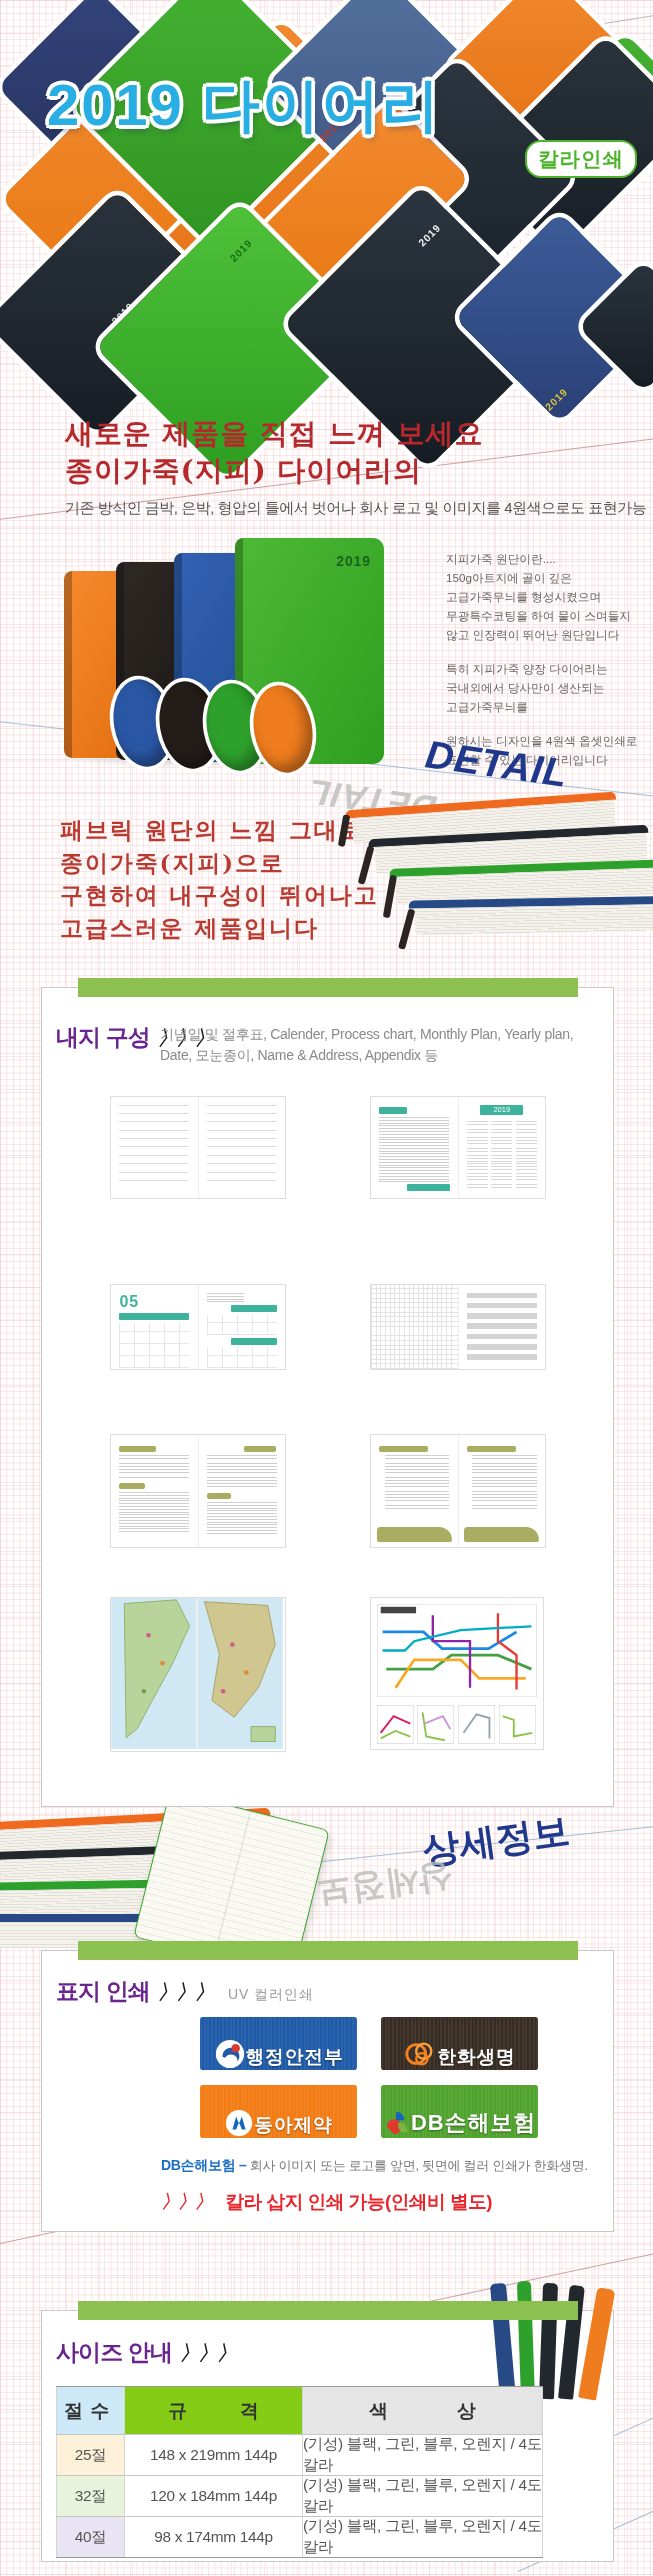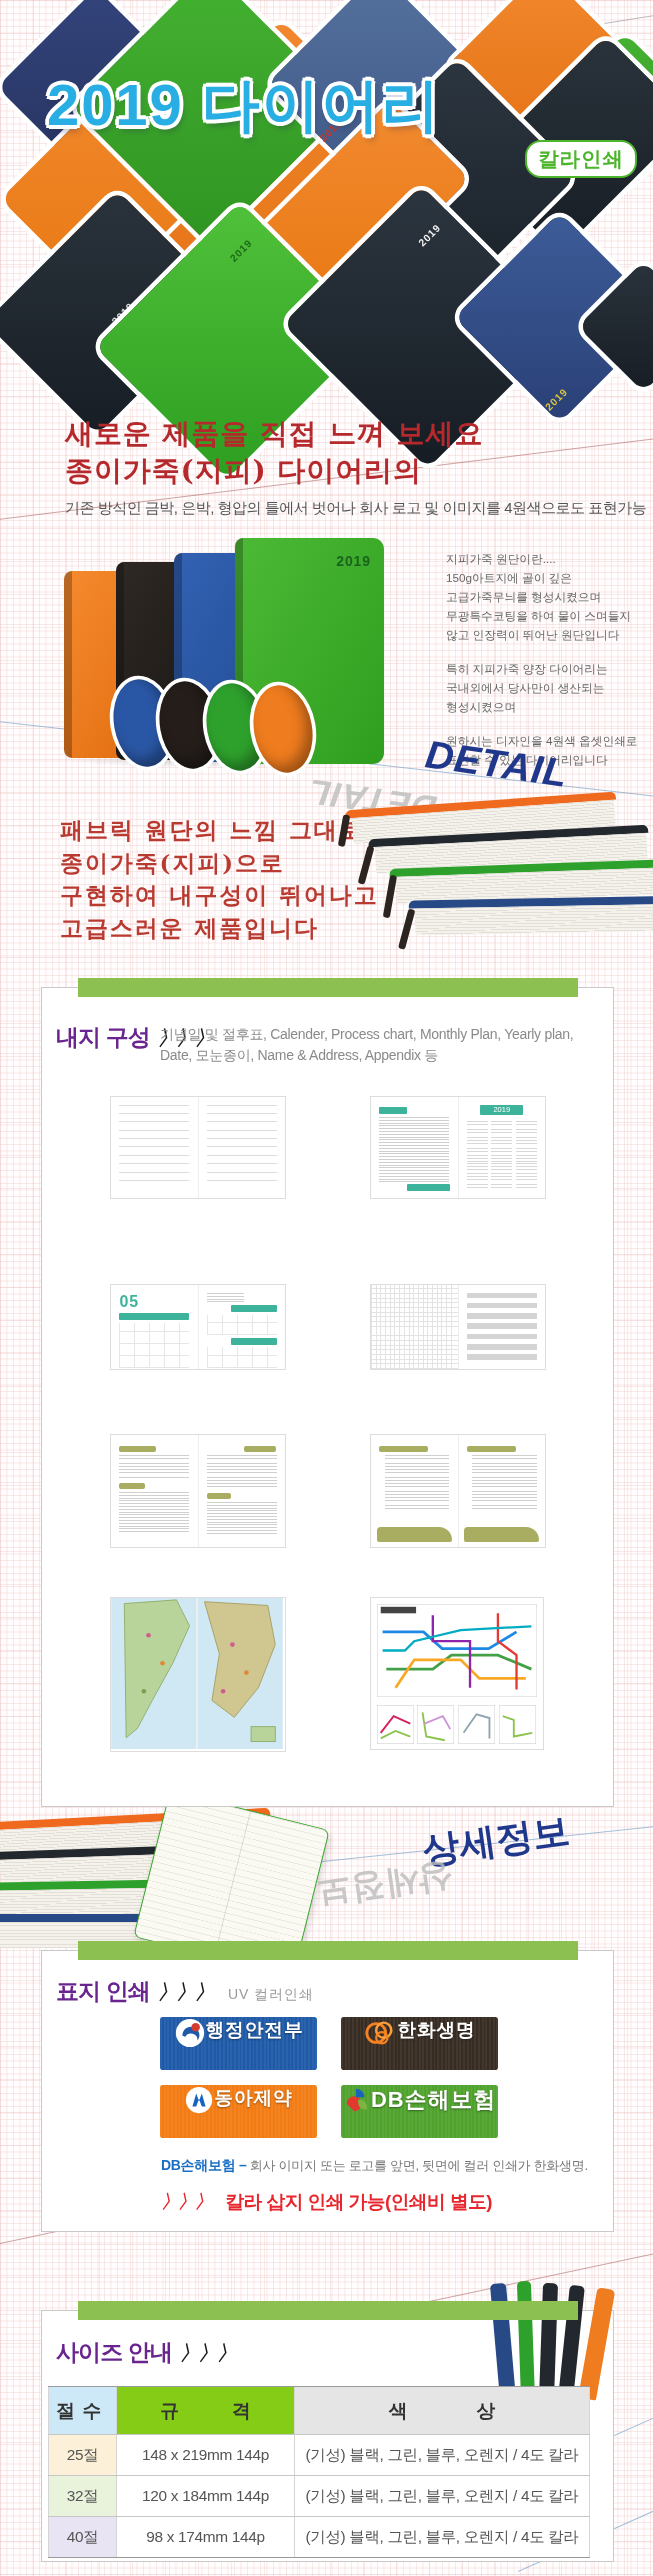--- a/index.html
+++ b/index.html
@@ -75,30 +75,30 @@
       repeating-linear-gradient(0deg,#e6e6e6 0 0.9px,transparent 0.9px 12px),
       repeating-linear-gradient(90deg,#e6e6e6 0 0.9px,transparent 0.9px 15px);}
   .monthnum{font-size:16px;font-weight:bold;color:#3eb39b;letter-spacing:0.9px;}
   .yearchip{background:#3eb39b;color:#fff;font-size:7.5px;text-align:center;border-radius:0.9px;padding:0.9px 0;width:43px;margin:0 auto 3.7px;}
   .minimonths{display:grid;grid-template:repeat(4,1fr)/repeat(3,1fr);gap:3.7px;height:69px;}
   .minimonths div{background-image:repeating-linear-gradient(0deg,#d8d8d8 0 0.9px,transparent 0.9px 2.8px);}
   .olivechip{background:#a8ad62;height:5.6px;border-radius:1.9px;margin:3.7px 0;}
   .olivefoot{position:absolute;left:5.6px;right:5.6px;bottom:4.7px;height:15px;background:#a8ad62;border-radius:3.7px 13px 1.9px 1.9px;}
 
   
-  .logo-tile{position:absolute;width:157px;height:53px;border-radius:2.8px;display:flex;align-items:flex-start;justify-content:center;gap:0;
-    background-image:repeating-linear-gradient(90deg,rgba(255,255,255,.06) 0 1.9px,transparent 1.9px 3.7px);}
+  .logo-tile{position:absolute;width:157px;height:53px;border-radius:2.8px;display:flex;align-items:flex-end;justify-content:center;gap:0;
+    background-image:repeating-linear-gradient(90deg,rgba(255,255,255,.06) 0 1.9px,transparent 1.9px 3.7px);margin-left:40px;}
   .logo-text{color:#fff;font-size:18.7px;font-weight:bold;letter-spacing:0.9px;text-shadow:0 0.9px 1.9px rgba(0,0,0,.4);}
   .uv-line{position:absolute;left:161px;top:2157px;font-size:13px;color:#777;letter-spacing:-0.3px;}
   .uv-line b{color:#1a6fc4;font-size:14px;}
   .insert-line{position:absolute;left:161px;top:2189px;color:#e8262d;font-weight:bold;font-size:18.7px;letter-spacing:-0.5px;}
   .insert-line .arr{font-style:italic;margin-right:9.3px;letter-spacing:-1.9px;}
 
   
-  .size-table{position:absolute;left:48px;top:2386px;width:542px;border-top:1.9px solid #9a9a9a;border-bottom:1.9px solid #9a9a9a;z-index:6;background:#fff;}
+  .size-table{position:absolute;left:56px;top:2386px;width:487px;border-top:1.9px solid #9a9a9a;border-bottom:1.9px solid #9a9a9a;z-index:6;background:#fff;}
   .tr{display:flex;border-bottom:0.9px solid #c6c6c6;}
   .tr:last-child{border-bottom:none;}
   .td{display:flex;align-items:center;justify-content:center;border-right:0.9px solid #d5d5d5;color:#555;}
   .td:first-child{border-left:0.9px solid #d5d5d5;}
   .tr.head .td{height:47px;font-size:18.7px;font-weight:bold;color:#333;}
   .tr.body .td{height:40px;font-size:15.4px;letter-spacing:-0.3px;}
   .c1{width:67px;} .c2{width:177px;} .c3{flex:1;}
   .ls8{letter-spacing:7.5px;} .ls26{letter-spacing:24px;text-indent:24px;} .ls34{letter-spacing:32px;text-indent:32px;}
   .bg-blue{background:#cde9f7;} .bg-yellow{background:#84cc16;} .bg-pink{background:#e5e5e5;}
   .bg-cream{background:#fdf0d8;} .bg-green{background:#e9f3dc;} .bg-purple{background:#e8e4f3;}
@@ -184,21 +184,21 @@
     <div class="para">
       <div>지피가죽 원단이란....</div>
       <div>150g아트지에 골이 깊은</div>
       <div>고급가죽무늬를 형성시켰으며</div>
       <div>무광특수코팅을 하여 물이 스며들지</div>
       <div>않고 인장력이 뛰어난 원단입니다</div>
     </div>
     <div class="para">
       <div>특히 지피가죽 양장 다이어리는</div>
       <div>국내외에서 당사만이 생산되는</div>
-      <div>형성시켰으며</div>
+      <div>고급가죽무늬를</div>
     </div>
     <div class="para">
       <div>원하시는 디자인을 4원색 옵셋인쇄로</div>
       <div>표현할 수 있는 다이어리입니다</div>
     </div>
   </div>
 
   <div class="detail-word" style="left:425px;top:742px;font-size:39px;transform:rotate(8deg);">DETAIL</div>
   <div class="detail-word detail-mirror" style="left:308px;top:780px;font-size:35px;transform:rotate(8deg) scale(-1,-1);">DETAIL</div>
 

